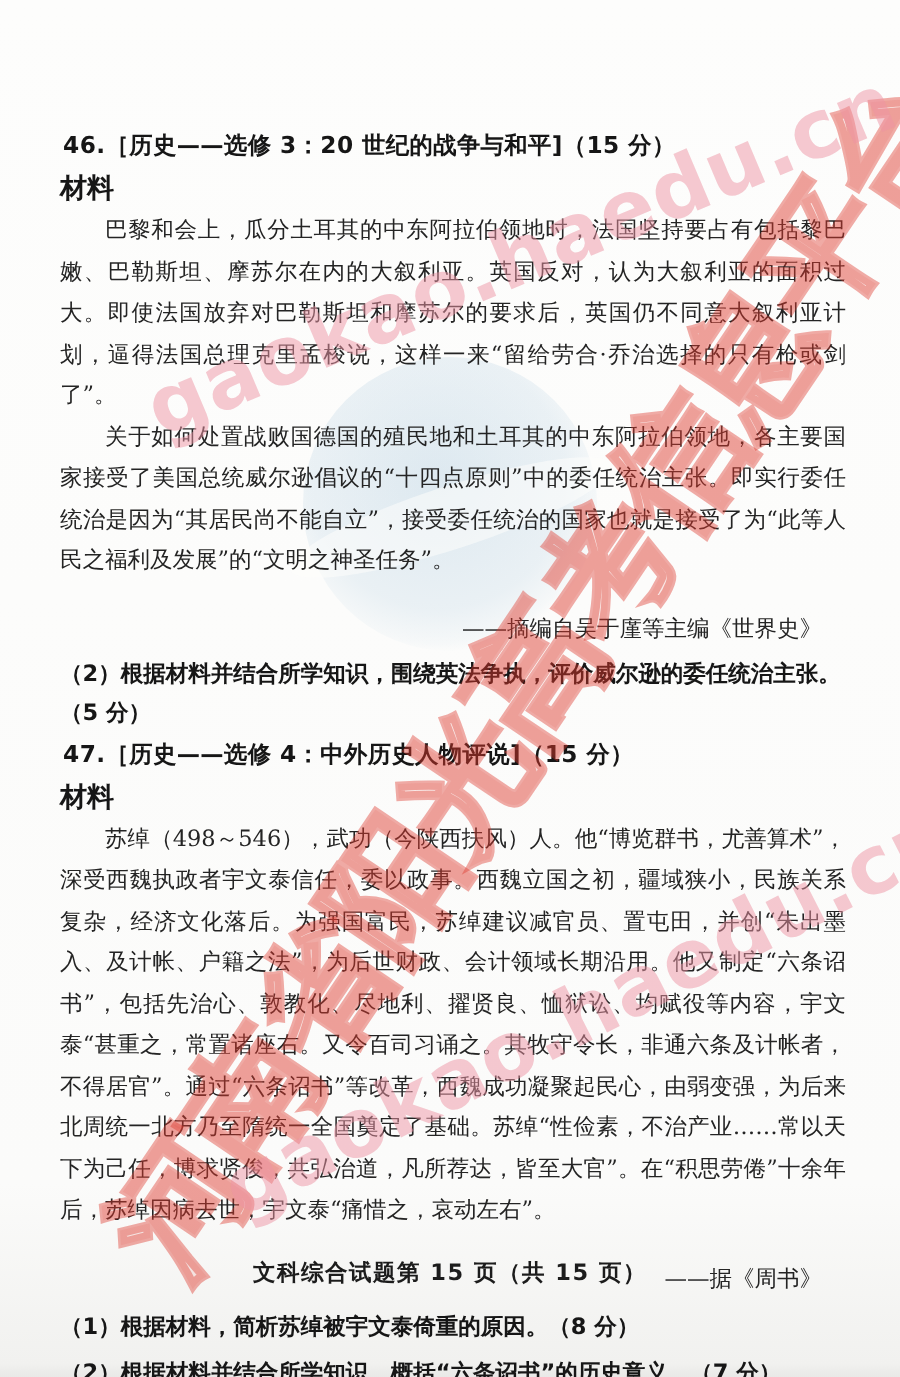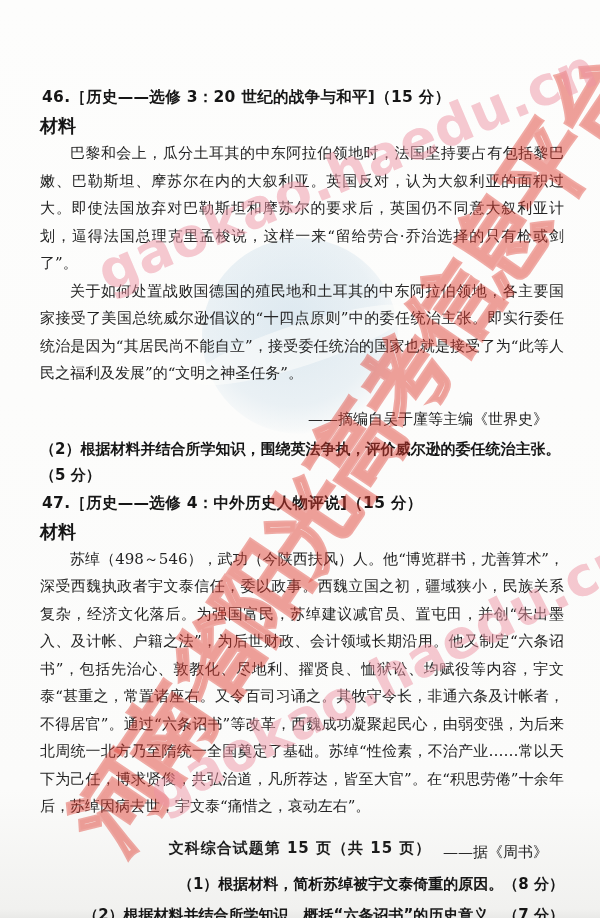--- a/index.html
+++ b/index.html
@@ -57,21 +57,21 @@
     margin: 16px 0 2px 0;
   }
   .q-item {
     font-family: "DejaVu Sans", "Liberation Sans", sans-serif;
     font-weight: 700;
     font-size: 15px;
     line-height: 26px;
     color: #161616;
     margin: 2px 0;
   }
-  .q47-items .q-item { line-height: 30px; margin: 1px 0; text-align: right; }
+  .q47-items .q-item { line-height: 30px; margin: 1px 0; }
 
   .page-footer {
     position: absolute;
     left: 0; right: 0;
     bottom: 60px;
     text-align: center;
     font-family: "DejaVu Sans", "Liberation Sans", sans-serif;
     font-weight: 700;
     font-size: 15px;
     letter-spacing: 1px;

